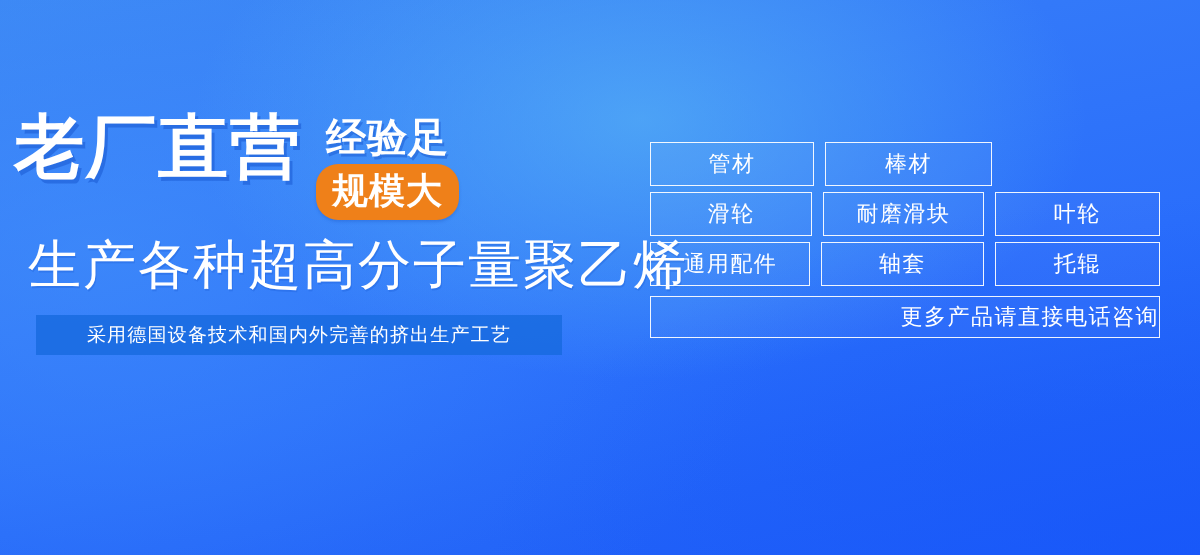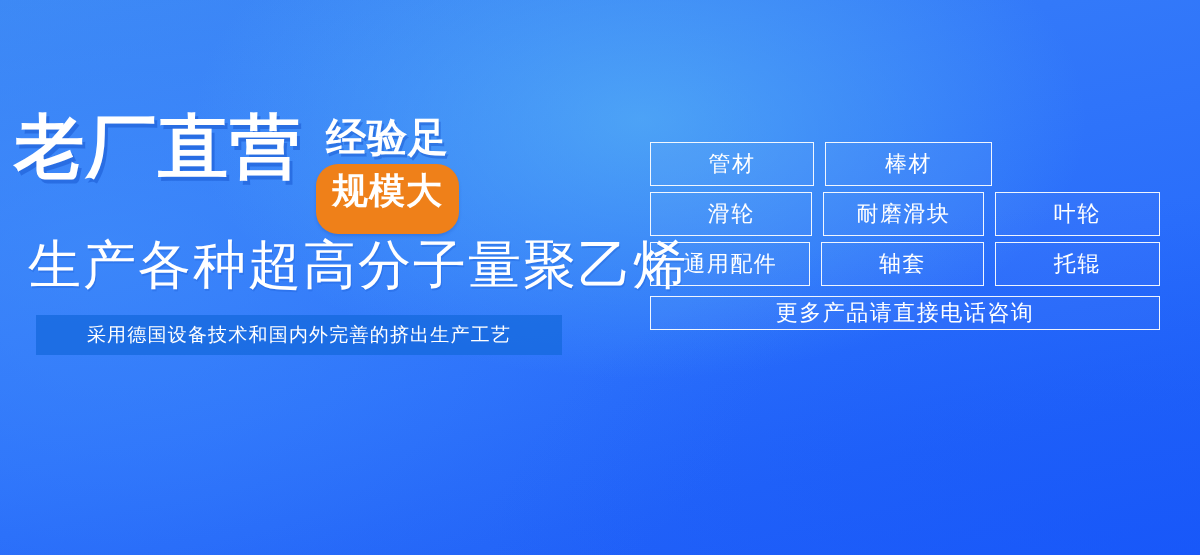--- a/index.html
+++ b/index.html
@@ -61,21 +61,21 @@
     white-space: nowrap;
   }
   .badge-pill {
     margin-top: 6px;
     background: #ef8019;
     color: #ffffff;
     font-size: 36px;
     font-weight: bold;
     line-height: 1;
     letter-spacing: 1px;
-    padding: 9px 16px 25px 16px;
+    padding: 9px 16px 11px 16px;
     border-radius: 22px;
     white-space: nowrap;
     box-shadow: 0 2px 3px rgba(20,70,180,0.25);
   }
 
   .subhead {
     left: 28px;
     top: 236px;
     font-size: 53px;
     line-height: 1.08;
@@ -137,25 +137,25 @@
     letter-spacing: 1.5px;
     box-sizing: border-box;
     background: rgba(255,255,255,0.04);
   }
   .grid-cell.c1 { width: 162px; }
   .grid-cell.c2 { width: 164px; }
   .grid-cell.c3 { width: 167px; }
   .grid-wide {
     margin-top: 10px;
     width: 510px;
-    height: 34px;
+    height: 42px;
     border: 1px solid rgba(255,255,255,0.92);
     display: flex;
     align-items: center;
-    justify-content: center;
+    justify-content: flex-end;
     color: #ffffff;
     font-size: 22px;
     letter-spacing: 1.5px;
     box-sizing: border-box;
     background: rgba(255,255,255,0.04);
   }
 </style>
 </head>
 <body>
 

